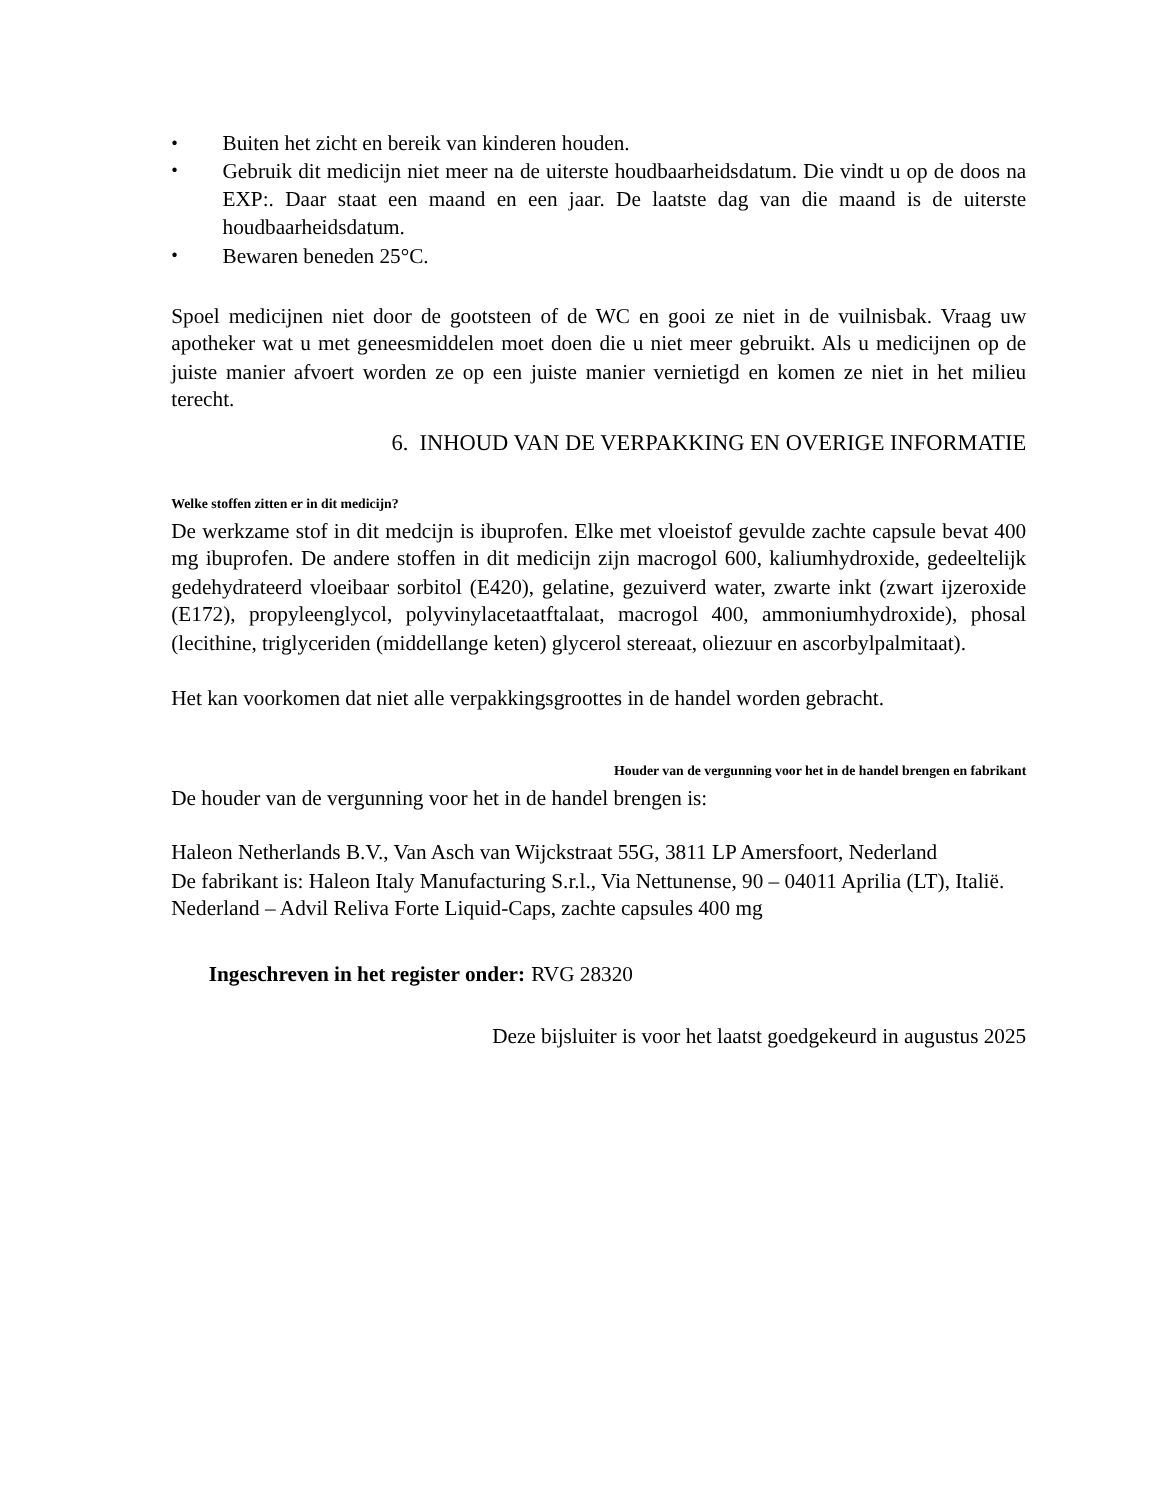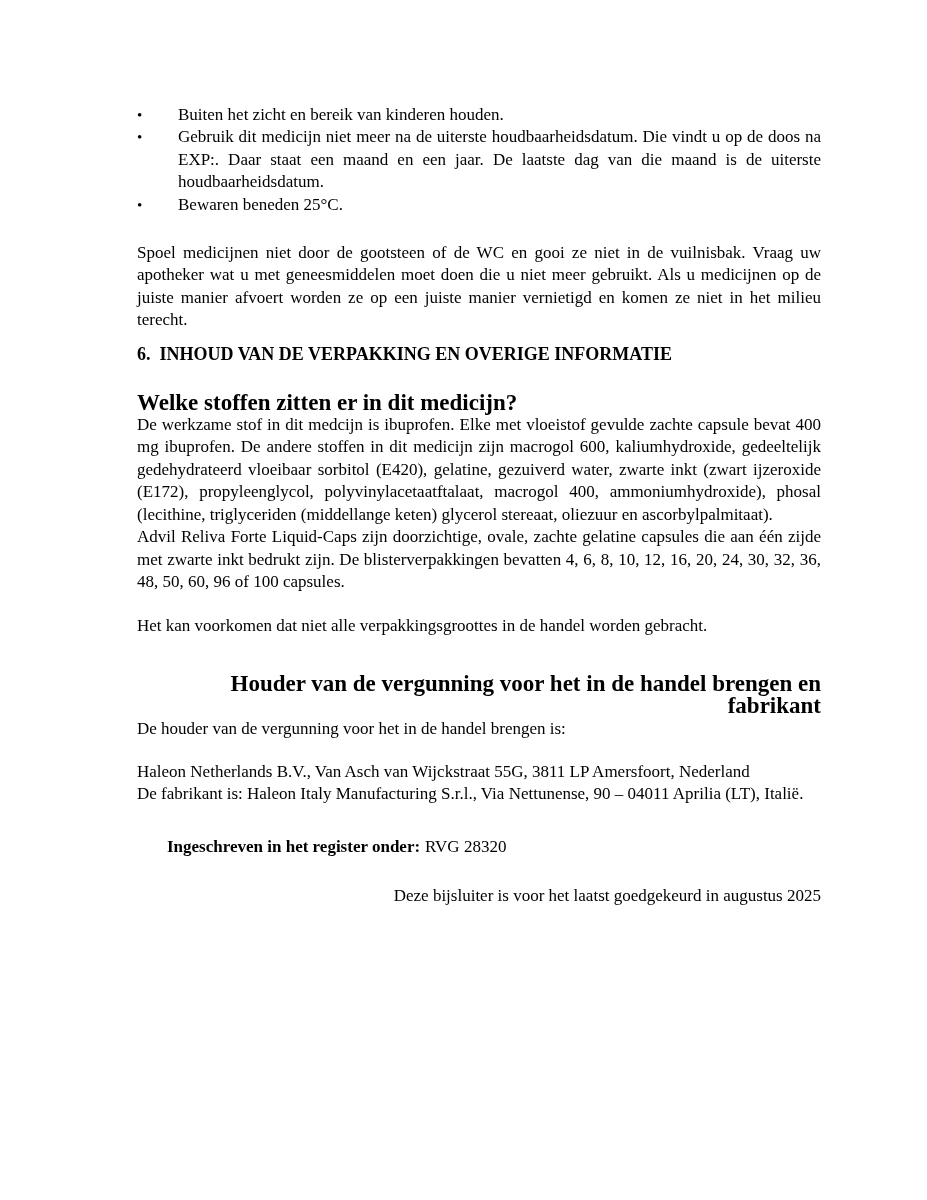--- a/index.html
+++ b/index.html
@@ -33,30 +33,31 @@
     flex: 0 0 41px;
     font-size: 15px;
   }
   .bullet-text {
     flex: 1;
     text-align: justify;
   }
   p.para { text-align: justify; }
   .section-heading {
     font-size: 18px;
-    font-weight: bold;
+    font-weight: normal;
     line-height: 23px;
     margin-top: 11px;
+    text-align: right;
   }
   .section-number {
     display: inline-block;
     margin-right: 9px;
   }
   .sub-heading {
-    font-size: 23px;
+    font-size: 11px;
     font-weight: bold;
     line-height: 22.4px;
   }
   .bold { font-weight: bold; }
   .mt-disposal     { margin-top: 26px; }
   .mt-ingredients  { margin-top: 26px; }
   .mt-appearance   { margin-top: 24px; }
   .mt-note         { margin-top: 22px; }
   .mt-holder       { margin-top: 35px; text-align: right; }
   .mt-holder-lines { margin-top: 21px; }
@@ -88,28 +89,28 @@
 
     <p class="para mt-disposal">Spoel medicijnen niet door de gootsteen of de WC en gooi ze niet in de vuilnisbak. Vraag uw apotheker wat u met geneesmiddelen moet doen die u niet meer gebruikt. Als u medicijnen op de juiste manier afvoert worden ze op een juiste manier vernietigd en komen ze niet in het milieu terecht.</p>
 
     <h2 class="section-heading">
       <span class="section-number">6.</span><span>INHOUD VAN DE VERPAKKING EN OVERIGE INFORMATIE</span>
     </h2>
 
     <h3 class="sub-heading mt-ingredients">Welke stoffen zitten er in dit medicijn?</h3>
     <p class="para">De werkzame stof in dit medcijn is ibuprofen. Elke met vloeistof gevulde zachte capsule bevat 400 mg ibuprofen. De andere stoffen in dit medicijn zijn macrogol 600, kaliumhydroxide, gedeeltelijk gedehydrateerd vloeibaar sorbitol (E420), gelatine, gezuiverd water, zwarte inkt (zwart ijzeroxide (E172), propyleenglycol, polyvinylacetaatftalaat, macrogol 400, ammoniumhydroxide), phosal (lecithine, triglyceriden (middellange keten) glycerol stereaat, oliezuur en ascorbylpalmitaat).</p>
 
-    <p class="para">Advil Reliva Forte Liquid-Caps zijn doorzichtige, ovale, zachte gelatine capsules die aan één zijde met zwarte inkt bedrukt zijn. De blisterverpakkingen bevatten 4, 6, 8, 10, 12, 16, 20, 24, 30, 32, 36, 48, 50, 60, 96 of 100 capsules.</p>
     <p class="para mt-note">Het kan voorkomen dat niet alle verpakkingsgroottes in de handel worden gebracht.</p>
 
     <h3 class="sub-heading mt-holder">Houder van de vergunning voor het in de handel brengen en fabrikant</h3>
     <p class="para">De houder van de vergunning voor het in de handel brengen is:</p>
     <p class="para mt-holder-lines">Haleon Netherlands B.V., Van Asch van Wijckstraat 55G, 3811 LP Amersfoort, Nederland</p>
     <p class="para">De fabrikant is: Haleon Italy Manufacturing S.r.l., Via Nettunense, 90 – 04011 Aprilia (LT), Italië.</p>
 
+    <p class="para">Nederland – Advil Reliva Forte Liquid-Caps, zachte capsules 400 mg</p>
 
     <p class="mt-register">
       <span class="bold register-label">Ingeschreven in het register onder:</span><span>RVG 28320</span>
     </p>
 
     <p class="mt-approval">Deze bijsluiter is voor het laatst goedgekeurd in augustus 2025</p>
 
   </div>
 </div>
 

